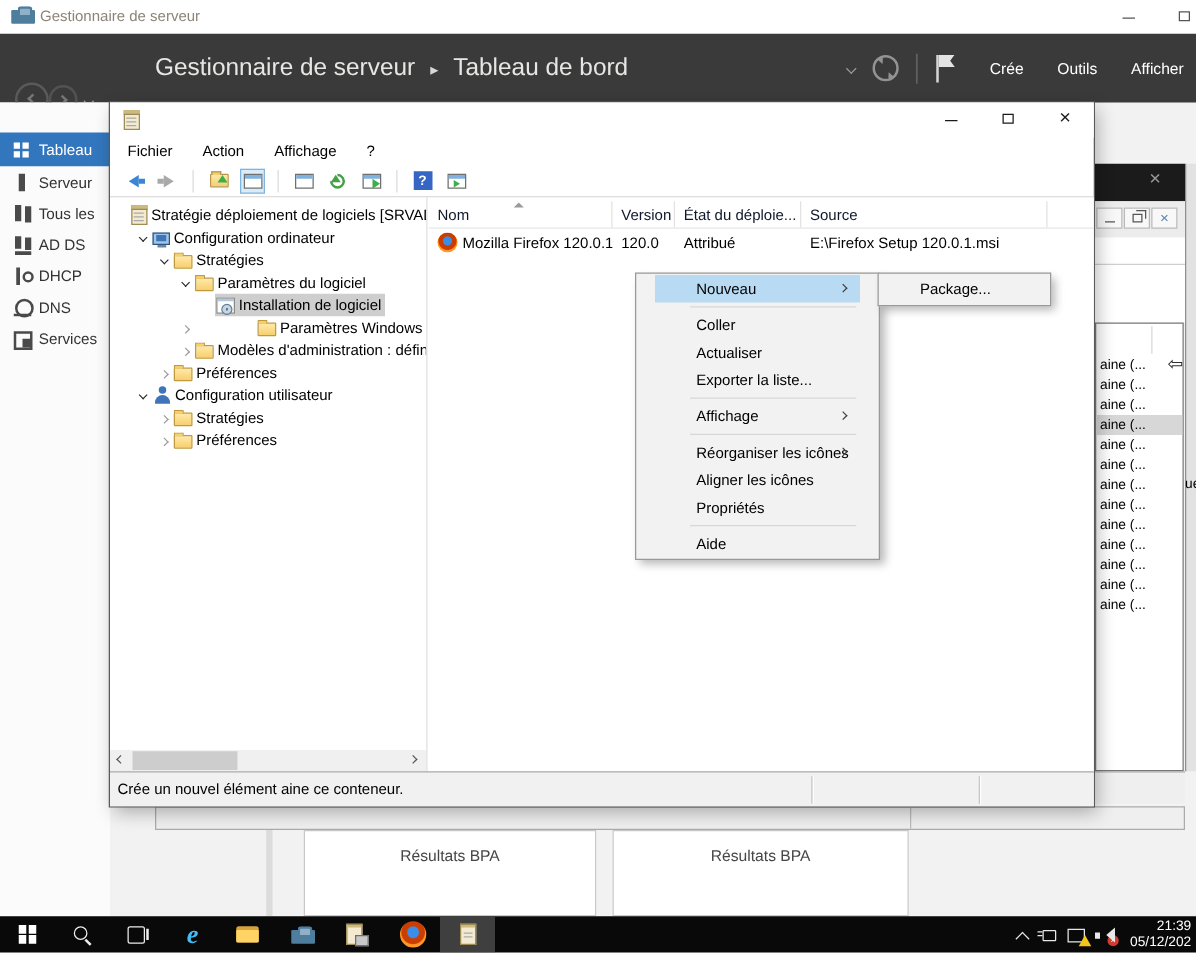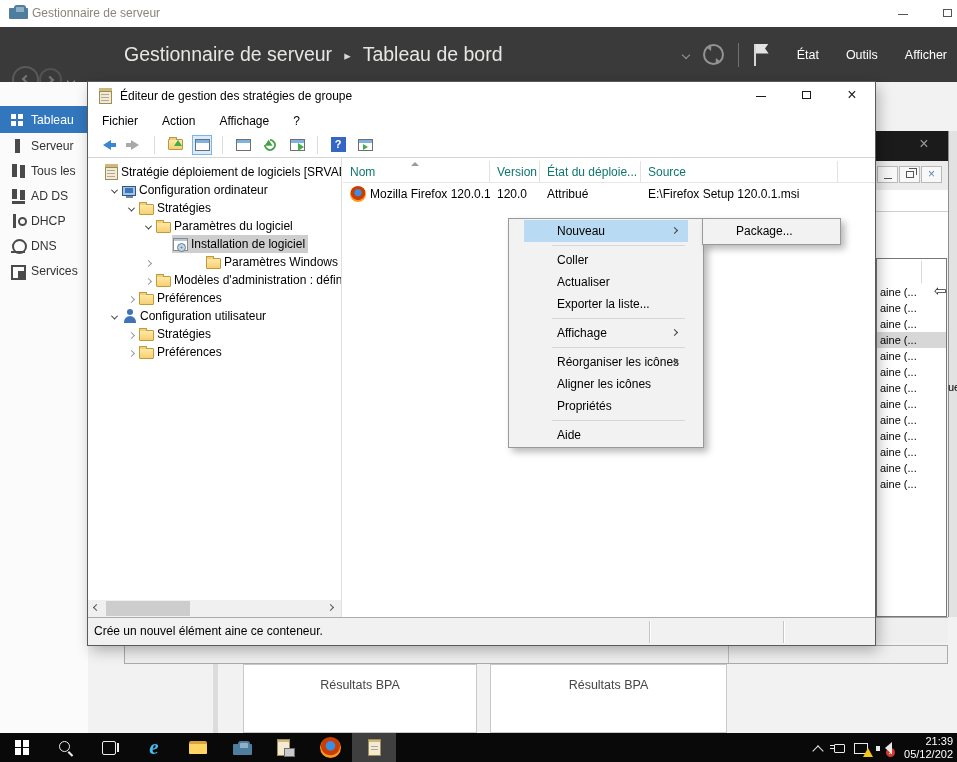--- a/index.html
+++ b/index.html
@@ -147,21 +147,21 @@
 
   .hscroll{position:absolute;left:0;top:442px;width:253px;height:17px;background:#f0f0f0;}
   .hs-btn{position:absolute;top:0;width:17px;height:17px;color:#555;}
   .hs-btn .chev3{position:absolute;left:6px;top:5px;width:5px;height:5px;border-right:1.5px solid #555;border-bottom:1.5px solid #555;}
   .hs-left .chev3{transform:rotate(135deg);}
   .hs-right{left:236px;} .hs-right .chev3{left:4px;transform:rotate(-45deg);}
   .hs-thumb{position:absolute;left:18px;top:1px;width:84px;height:15px;background:#cdcdcd;}
 
   .list-pane{position:absolute;left:255px;top:0;width:532px;height:459px;}
   .list-header{position:absolute;left:0;top:3px;width:532px;height:22px;display:flex;border-bottom:1px solid #e6e6e6;}
-  .lh-cell{position:relative;border-right:1px solid #e2e2e2;padding:4px 0 0 7px;font-size:12px;color:#0f766e;overflow:hidden;white-space:nowrap;}
+  .lh-cell{position:relative;border-right:1px solid #e2e2e2;padding:4px 0 0 7px;font-size:12px;color:#0f172a;overflow:hidden;white-space:nowrap;}
   .c1{width:147px;} .c2{width:50px;} .c3{width:101px;} .c4{width:197px;} .c5{width:37px;border-right:none;}
   .sort-caret{position:absolute;left:68px;top:1px;width:0;height:0;border-left:4px solid transparent;border-right:4px solid transparent;border-bottom:4px solid #9a9a9a;}
   .list-row{position:absolute;left:0;top:26px;width:532px;height:19px;display:flex;align-items:center;}
   .lr-cell{padding-left:7px;font-size:12px;white-space:nowrap;overflow:hidden;display:flex;align-items:center;}
   .lr-cell .tic{margin-right:4px;}
 
   .gpo-status{position:absolute;left:0;top:535px;width:787px;height:28px;background:#f1f1f1;border-top:1px solid #ababab;}
   .gpo-status .txt{position:absolute;left:6px;top:0;line-height:27px;font-size:12px;}
   .st-sep{position:absolute;top:3px;width:1px;height:22px;background:#c6c6c6;box-shadow:1px 0 0 #fff;}
 
@@ -240,21 +240,21 @@
       <span>Gestionnaire de serveur</span>
       <span class="bc-sep">▸</span>
       <span>Tableau de bord</span>
     </div>
     <div class="nav-right">
       <span class="nav-dd2"></span>
       <span class="nav-refresh"></span>
       <span class="nav-vsep"></span>
       <span class="nav-flag"></span>
       <div class="nav-actions">
-        <span>État</span>
+        <span>Crée</span>
         <span>Outils</span>
         <span>Afficher</span>
       </div>
     </div>
   </div>
 
   <div class="sm-sidebar">
       <div class="sb-item sel">
         <span class="si si-dashboard-grid"></span>
         <span class="sb-label">Tableau</span>
@@ -321,21 +321,20 @@
   <div class="gpmc-bottom">
       <span class="vd"></span>
     </div>
   <div class="bpa-vdiv"></div>
   <div class="bpa-panel bpa1">Résultats BPA</div>
   <div class="bpa-panel bpa2">Résultats BPA</div>
 
   <div class="gpo">
     <div class="gpo-titlebar">
       <span class="tic ic-scroll gpo-tic"></span>
-      <span class="gpo-title">Éditeur de gestion des stratégies de groupe</span>
       <span class="wbtn wbtn-min"><span class="glyph-min"></span></span>
       <span class="wbtn wbtn-max"><span class="glyph-box"></span></span>
       <span class="wbtn wbtn-close glyph-x"></span>
     </div>
     <div class="gpo-menubar">
       <span>Fichier</span>
       <span>Action</span>
       <span>Affichage</span>
       <span>?</span>
     </div>

